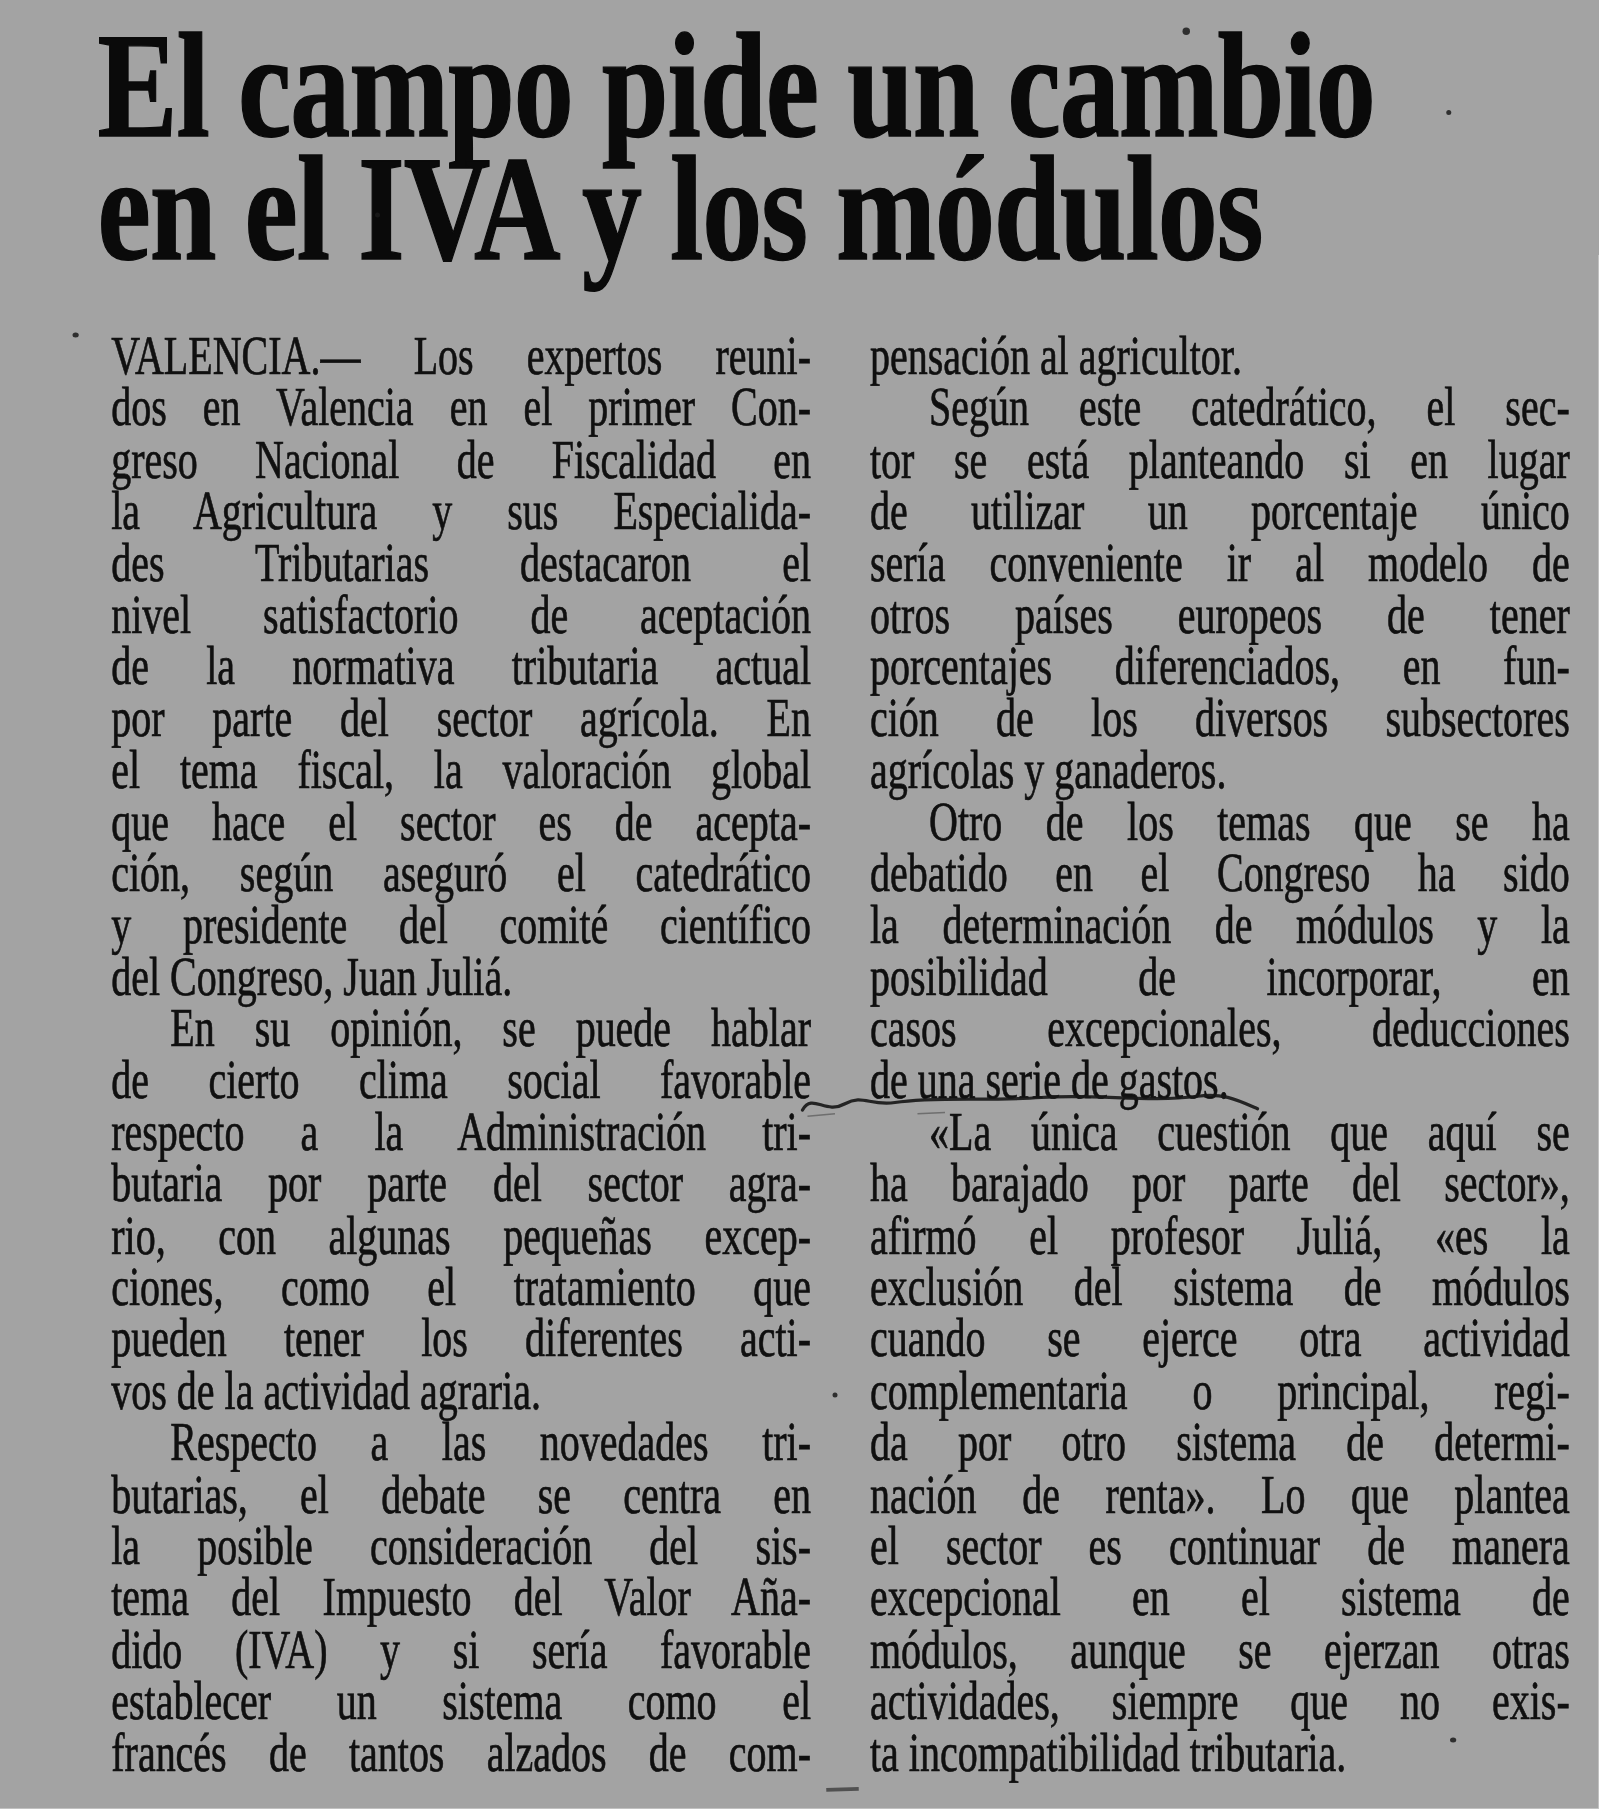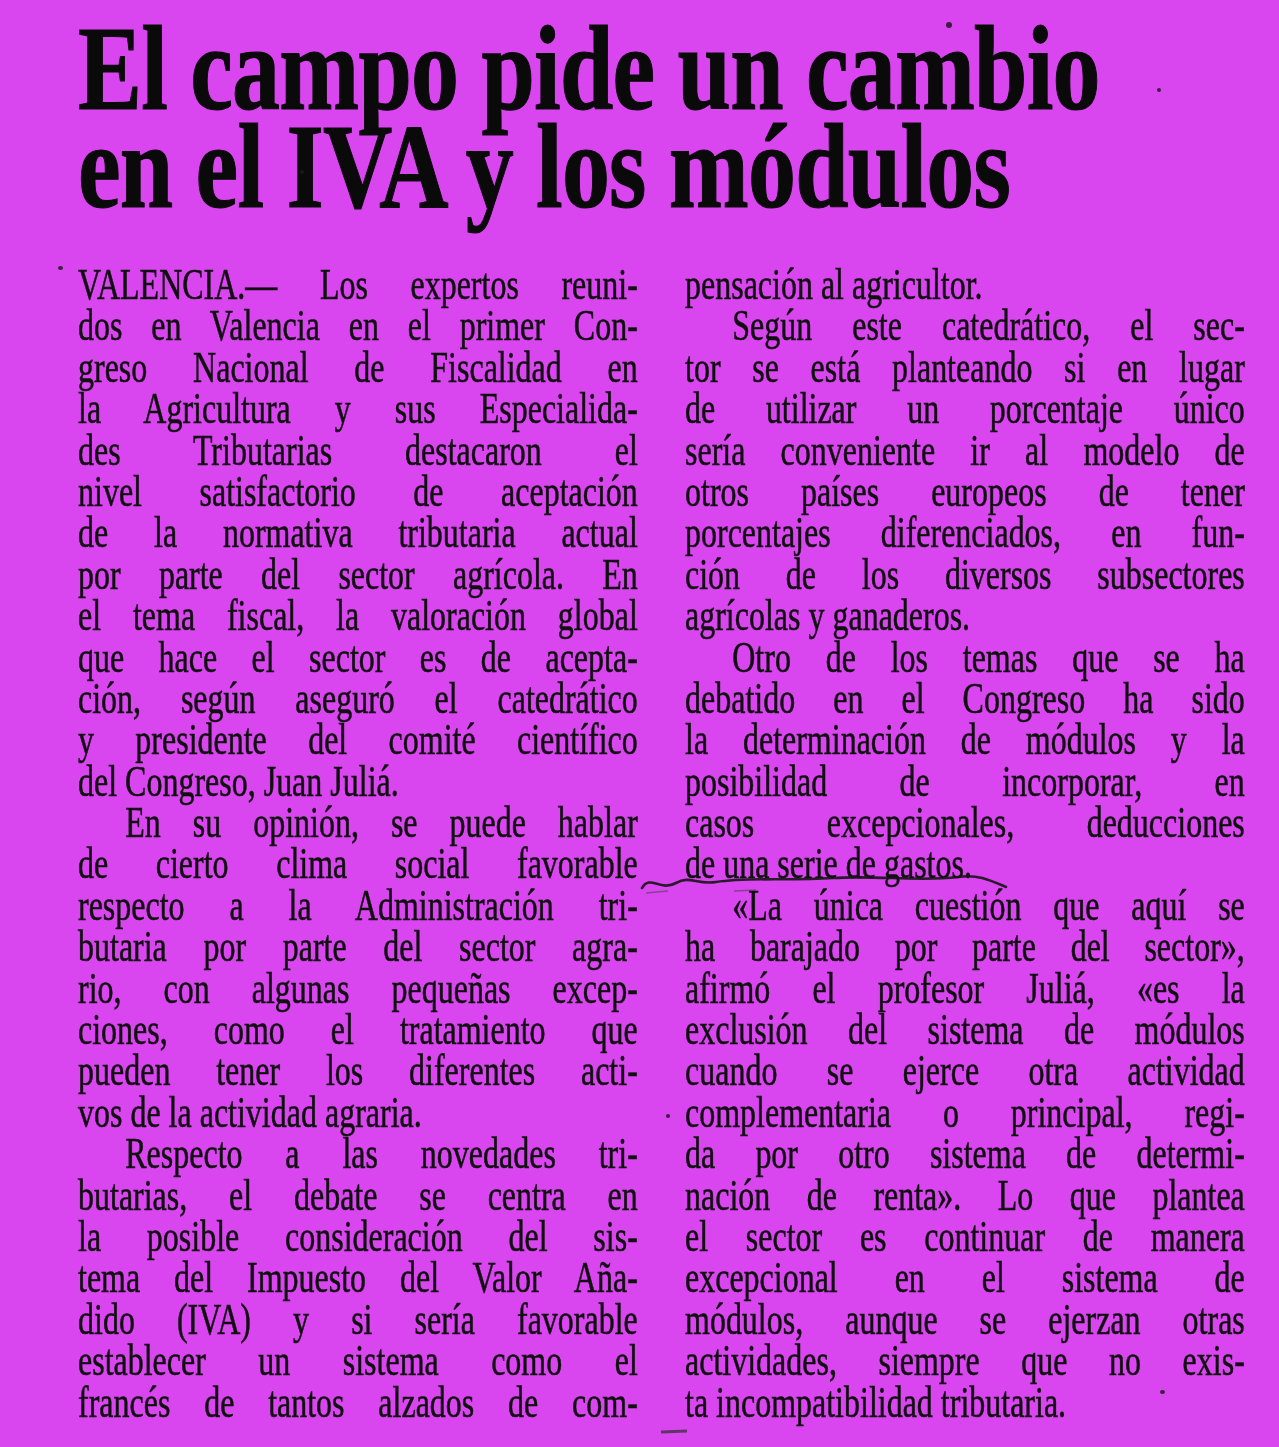--- a/index.html
+++ b/index.html
@@ -2,36 +2,36 @@
 <html><head>
 <meta charset="utf-8">
 <title>Recorte de prensa</title>
 <style>
   html,body{margin:0;padding:0}
   body{
     width:1279px;height:1447px;position:relative;overflow:hidden;
     background:#ffffff;color:#101010;
     font-family:"Liberation Serif","DejaVu Serif",serif;
   }
-  .page{position:absolute;inset:0;background:#d946ef}
+  .page{position:absolute;inset:0;background:#a3a3a3}
 
   
   .headline{
     position:absolute;left:78px;top:20px;margin:0;
     font-weight:700;font-size:120px;line-height:98px;color:#0a0a0a;
     letter-spacing:-1px;
   }
   .headline .hl{
     display:block;white-space:nowrap;
     transform:scaleX(0.80);transform-origin:0 50%;
     -webkit-text-stroke:1.1px #0a0a0a;
   }
 
   
-  .body-cols{position:absolute;left:78px;top:264px;width:1160px;height:1166px}
+  .body-cols{position:absolute;left:89px;top:264px;width:1160px;height:1166px}
   .column{position:absolute;top:0;width:770px;transform:scaleX(0.727);transform-origin:0 0}
   .column.left{left:0}
   .column.right{left:607px}
   .line{
     font-size:44px;line-height:41.4px;height:41.4px;
     text-align:justify;text-align-last:justify;
     -webkit-text-stroke:0.55px #101010;
     white-space:normal;
   }
   .line.indent{text-indent:65px}

